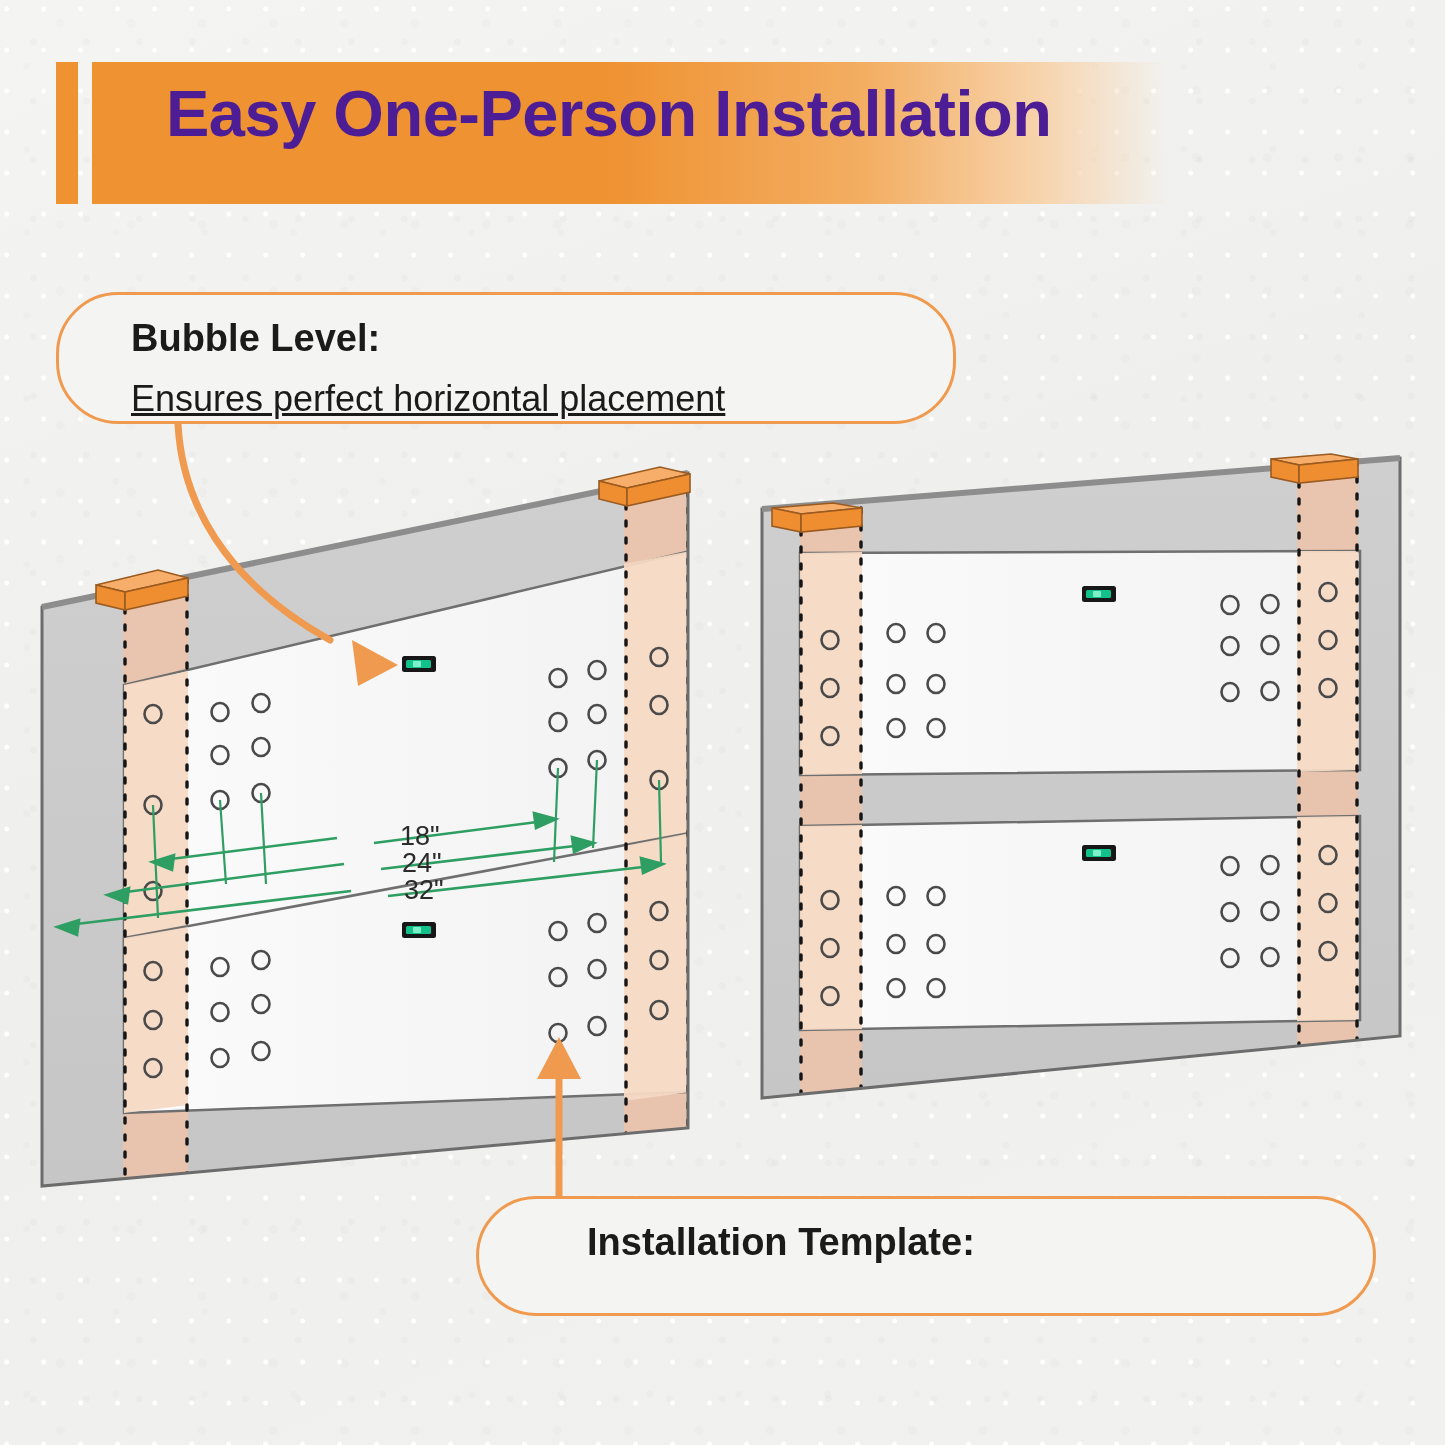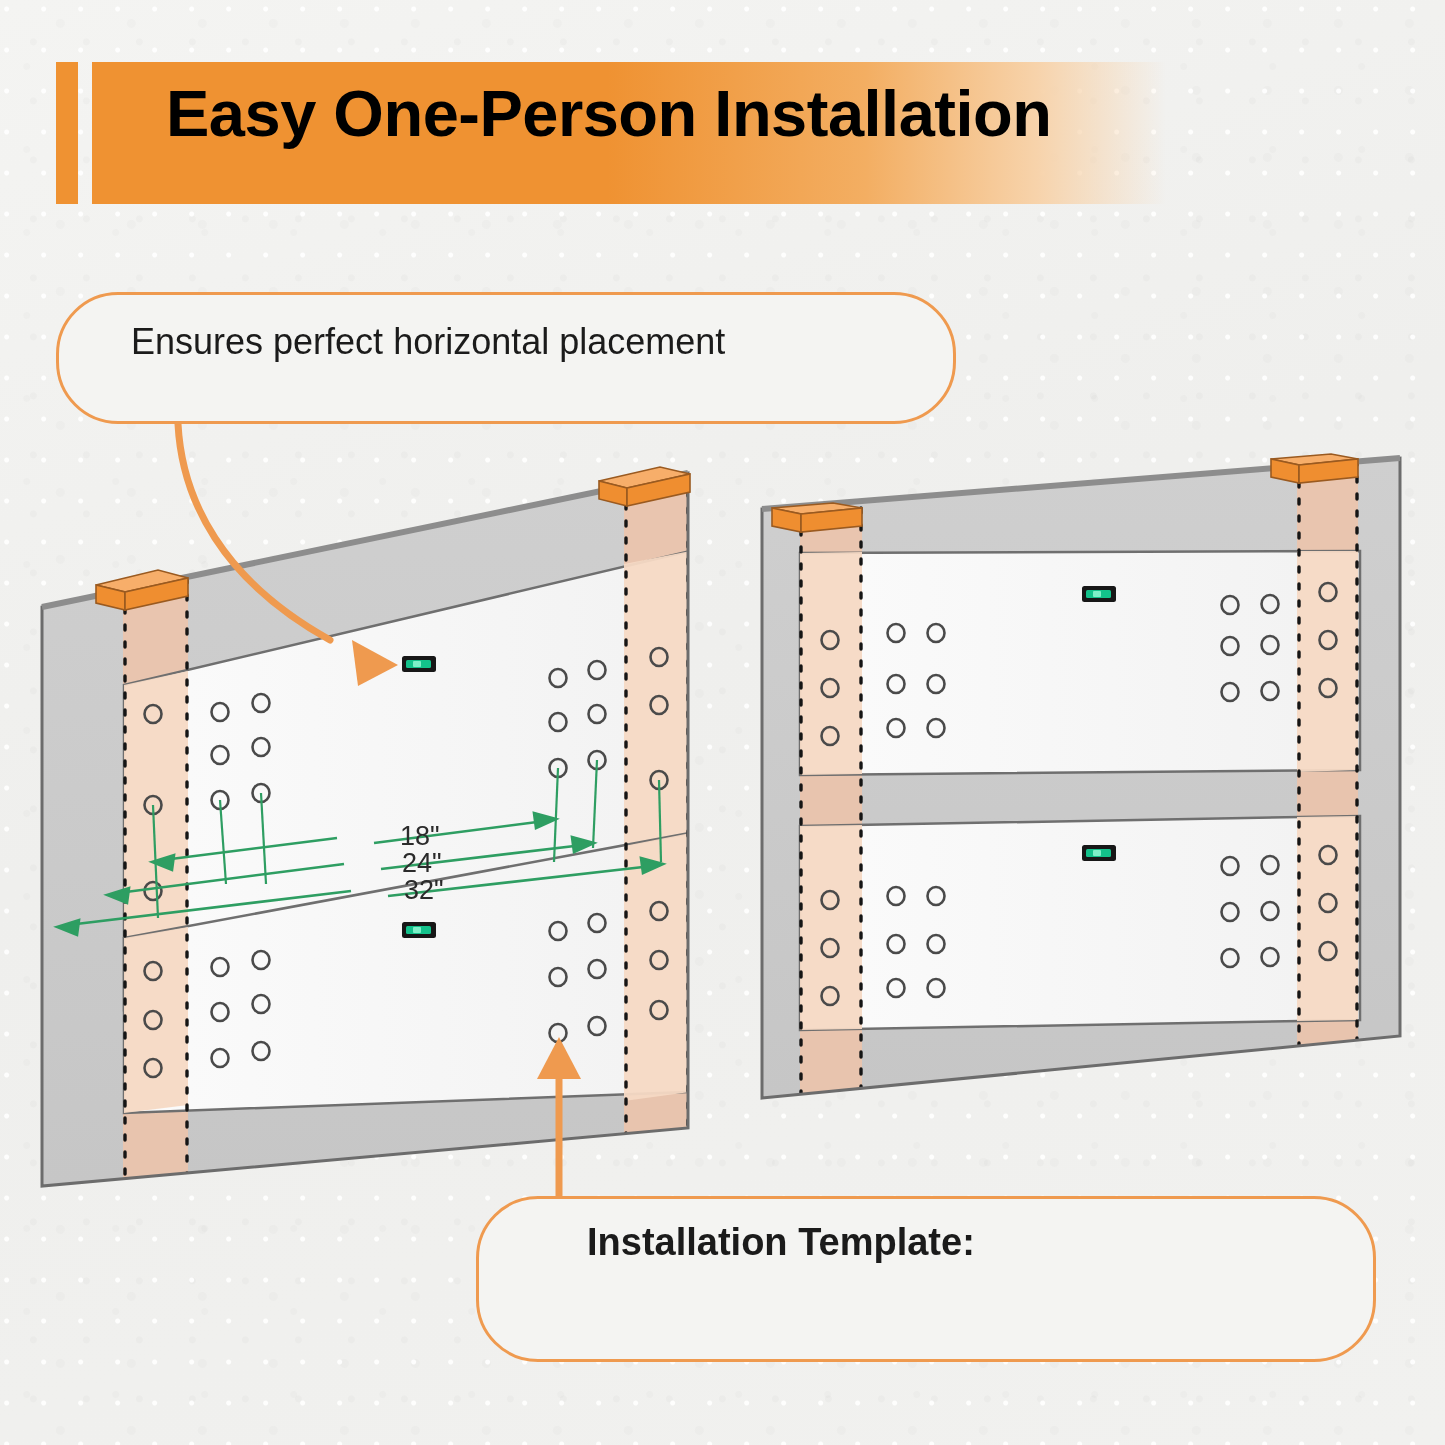--- a/index.html
+++ b/index.html
@@ -27,43 +27,43 @@
   #banner-bar{
     position:absolute;left:0;top:0;width:22px;height:142px;background:#ef9232;
   }
   #banner-block{
     position:absolute;left:36px;top:0;right:0;height:142px;
     background:linear-gradient(90deg,#ef9232 0%,#ef9232 48%,#f3ae62 72%,#f7d3ab 88%,rgba(242,242,240,0) 100%);
   }
   #banner-title{
     position:absolute;left:110px;top:0;height:102px;
     display:flex;align-items:center;
-    font-size:65px;font-weight:bold;color:#000000;
+    font-size:65px;font-weight:bold;color:#4c1d95;
     letter-spacing:-0.5px;white-space:nowrap;
   }
 
   
   .callout{
     position:absolute;
     background:#f4f4f2;
     border:3px solid #ef9a4f;
     border-radius:62px;
     box-sizing:border-box;
     padding:22px 46px 24px 72px;
   }
   .callout-title{
     font-size:38px;font-weight:bold;color:#1b1b1b;line-height:1.12;
     white-space:nowrap;
   }
   .callout-body{
     font-size:36px;font-weight:normal;color:#1b1b1b;line-height:1.18;
-    white-space:nowrap;margin-top:4px;
+    white-space:nowrap;margin-top:18px;text-decoration:underline;
   }
   #callout-bubble{left:56px;top:292px;width:900px;height:132px;}
-  #callout-template{left:476px;top:1196px;width:900px;height:166px;padding-left:108px;}
+  #callout-template{left:476px;top:1196px;width:900px;height:120px;padding-left:108px;}
 
   
   svg.layer{position:absolute;left:0;top:0;width:1445px;height:1445px;overflow:visible;}
   #diagram-svg{z-index:2;}
   #pointer-svg{z-index:5;}
   #banner-wrap{z-index:6;}
   #callout-bubble,#callout-template{z-index:7;}
 
   text.dim-label{
     font-family:"Liberation Sans", sans-serif;
@@ -344,18 +344,19 @@
   </g>
 </svg>
 
 <div id="banner-wrap">
   <div id="banner-bar"></div>
   <div id="banner-block"></div>
   <div id="banner-title">Easy One-Person Installation</div>
 </div>
 
 <div class="callout" id="callout-bubble">
+  <div class="callout-title">Bubble Level:</div>
   <div class="callout-body">Ensures perfect horizontal placement</div>
 </div>
 
 <div class="callout" id="callout-template">
   <div class="callout-title">Installation Template:</div>
 </div>
 
 </body></html>

